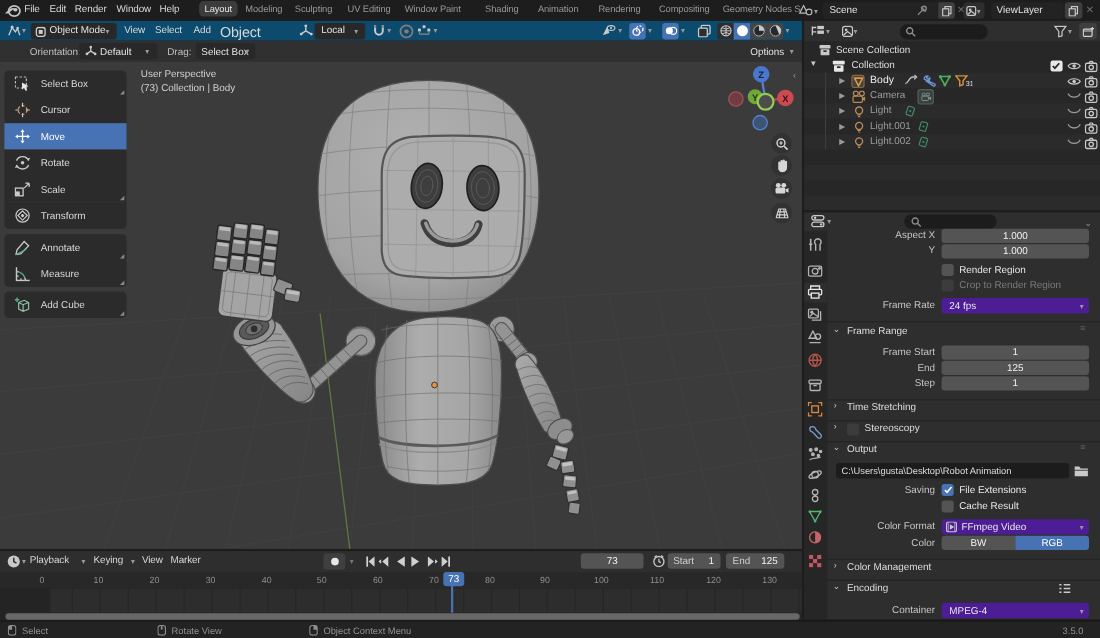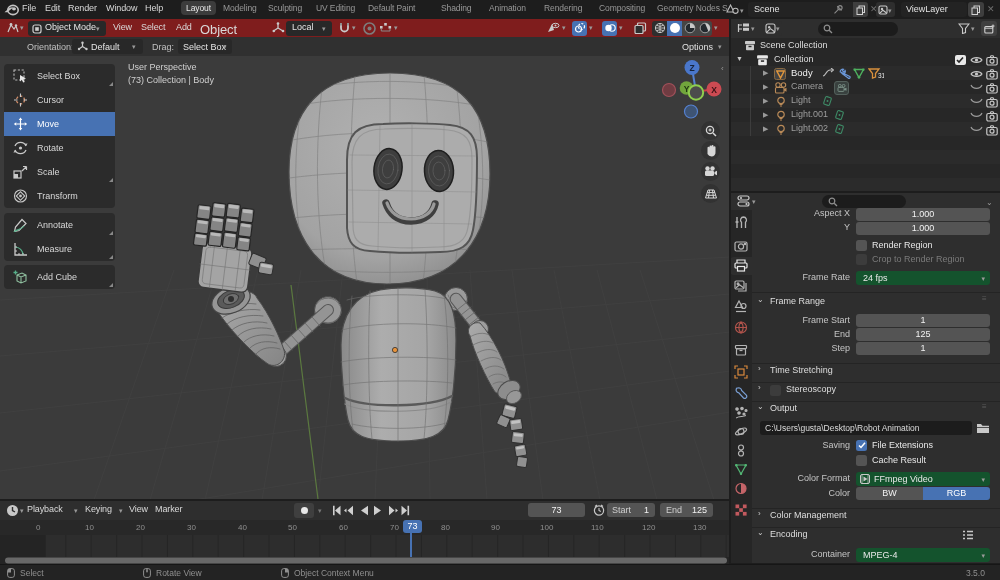--- a/index.html
+++ b/index.html
@@ -6,21 +6,21 @@
   html,body { width:1000px; height:580px; overflow:hidden; background:#1d1d1d;
     font-family:"Liberation Sans", sans-serif; }
   .abs { position:absolute; }
   #stage { position:relative; width:804px; height:580px; }
   
   #topbar { left:0; top:0; width:1000px; height:19px; background:#1d1d1d; color:#d4d4d4; }
   .menu { font-size:9px; color:#d9d9d9; letter-spacing:-0.1px; }
   .tab { font-size:8.5px; color:#989898; letter-spacing:-0.1px; }
   .tab.active { color:#e8e8e8; background:#3c3c3c; border-radius:4px; }
   
-  .hdr { background:#7f1d1d;padding-left:24px; }
+  .hdr { background:#0c4a6e;padding-left:24px; }
   #vp-header { left:0; top:19px; width:730px; height:18px; }
   #tool-settings { left:0; top:37px; width:730px; height:19px; background:#303030; }
   
   #viewport { left:0; top:56px; width:730px; height:444px; background:#3b3b3b; }
   
   .tbtn { position:absolute; left:4px; width:111px; height:24px; background:#2b2b2b;
       color:#d8d8d8; font-size:9px; }
   .tbtn .lab { position:absolute; left:33px; top:7px; }
   .tbtn.sel { background:#4772b3; color:#fff; }
   
@@ -29,21 +29,21 @@
   #props { left:730px; top:192px; width:270px; height:371px; background:#2e2e2e; }
   #tabcol { left:730px; top:210px; width:22px; height:353px; background:#262626; }
   
   #tl-hdr { left:0; top:500px; width:730px; height:20px; background:#2e2e2e; }
   #tl-ruler { left:0; top:520px; width:730px; height:15px; background:#282828; }
   #tl-body { left:0; top:535px; width:730px; height:30px; background:#242424; }
   
   #status { left:0; top:565px; width:1000px; height:15px; background:#232323; color:#909090; font-size:8.5px; }
   .field { position:absolute; background:#545454; border-radius:3px; color:#f2f2f2;
      font-size:9px; text-align:center; }
-  .dropf { position:absolute; background:#14532d; border-radius:3px; color:#e8e8e8; font-size:9px; }
+  .dropf { position:absolute; background:#4c1d95; border-radius:3px; color:#e8e8e8; font-size:9px; }
   .plabel { position:absolute; color:#c5c5c5; font-size:9px; text-align:right; }
   .ptext  { position:absolute; color:#dedede; font-size:9px; }
   .tln { color:#8f8f8f; font-size:8px; top:2.5px; }
   
   #vborder { left:729px; top:19px; width:2px; height:546px; background:#1d1d1d; }
   #hb1 { left:730px; top:191px; width:270px; height:2px; background:#1d1d1d; }
   #hb2 { left:0; top:499px; width:730px; height:2px; background:#1d1d1d; }
   #hb3 { left:0; top:564px; width:1000px; height:1.5px; background:#161616; }
 </style>
 </head>
@@ -58,21 +58,21 @@
     </svg>
     <span class="abs menu" style="left:22px;top:3px">File</span>
     <span class="abs menu" style="left:45px;top:3px">Edit</span>
     <span class="abs menu" style="left:68px;top:3px">Render</span>
     <span class="abs menu" style="left:106px;top:3px">Window</span>
     <span class="abs menu" style="left:145px;top:3px">Help</span>
     <span class="abs tab active" style="left:181px;top:1px;padding:2px 5px">Layout</span>
     <span class="abs tab" style="left:223px;top:3px">Modeling</span>
     <span class="abs tab" style="left:268px;top:3px">Sculpting</span>
     <span class="abs tab" style="left:316px;top:3px">UV Editing</span>
-    <span class="abs tab" style="left:368px;top:3px">Default Paint</span>
+    <span class="abs tab" style="left:368px;top:3px">Window Paint</span>
     <span class="abs tab" style="left:441px;top:3px">Shading</span>
     <span class="abs tab" style="left:489px;top:3px">Animation</span>
     <span class="abs tab" style="left:544px;top:3px">Rendering</span>
     <span class="abs tab" style="left:599px;top:3px">Compositing</span>
     <span class="abs tab" style="left:657px;top:3px">Geometry Nodes</span>
     <span class="abs tab" style="left:722px;top:3px;width:6px;overflow:hidden;display:inline-block;white-space:nowrap">Scripting</span>
 
     <svg class="abs" style="left:726px;top:4px" width="13" height="11" viewBox="0 0 13 11">
       <path d="M4.5,1 L8,8 L1,8 Z" fill="none" stroke="#b9b9b9" stroke-width="1.1"></path>
       <circle cx="9.5" cy="6.8" r="2.6" fill="#1d1d1d" stroke="#b9b9b9" stroke-width="1.1"></circle>

